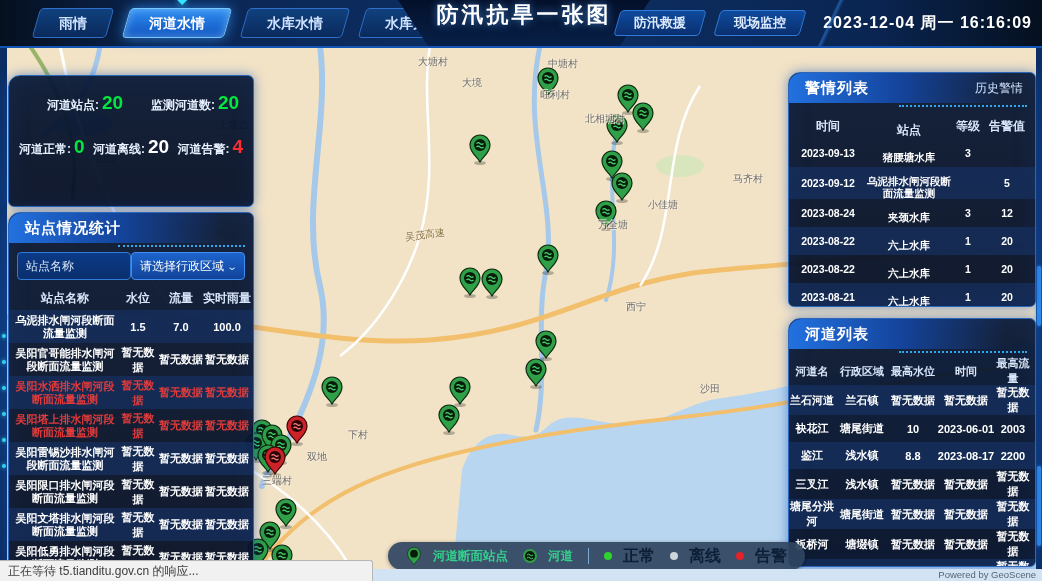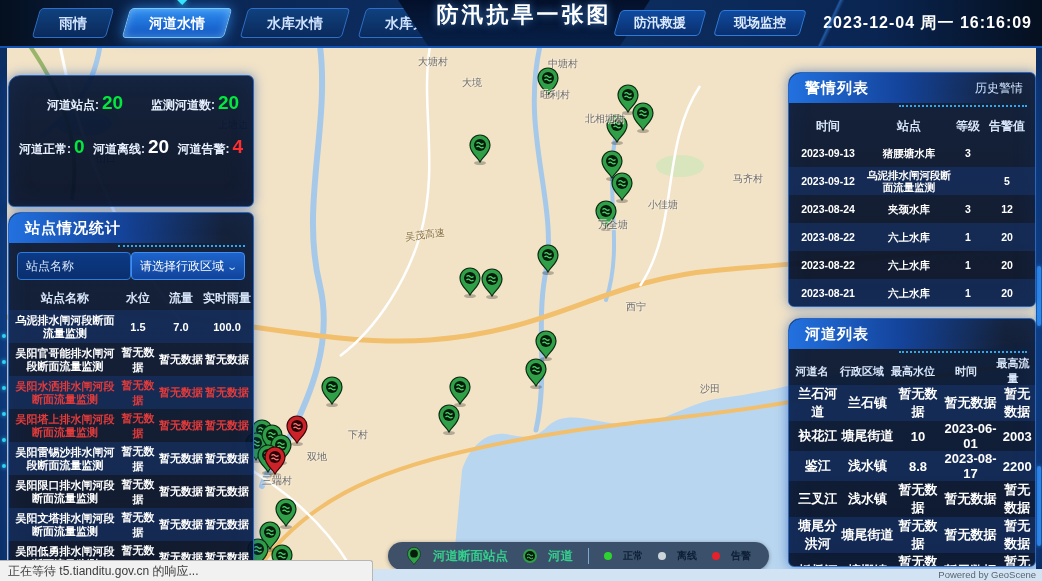--- a/index.html
+++ b/index.html
@@ -132,46 +132,46 @@
   .c-wl{width:42px;}
   .c-fl{width:44px;}
   .c-rn{width:48px;}
 
   
   #alarm-panel{left:788px;top:72px;width:246px;height:233px;}
   #alarm-table{padding-top:10px;}
   #alarm-table .t-head{height:26px;}
   #alarm-table .t-row{min-height:28px;font-size:10.5px;font-weight:bold;}
   .a-time{width:78px;}
-  .a-site{width:84px;line-height:12px;}
+  .a-site{width:84px;line-height:12px;margin-top:8px;}
   .a-lvl{width:34px;}
   .a-val{width:44px;}
 
   
   #river-panel{left:788px;top:318px;width:246px;height:247px;}
   #river-table{padding-top:8px;}
   #river-table .t-head{height:28px;font-size:11px;}
-  #river-table .t-row{min-height:27px;font-size:13px;font-weight:bold;padding-left:6px;}
+  #river-table .t-row{min-height:27px;font-size:11px;font-weight:bold;}
   .r-name{width:46px;}
   .r-region{width:54px;}
   .r-wl{width:48px;}
   .r-time{width:58px;}
   .r-fl{width:36px;}
 
   
   #legend{
     position:absolute;left:388px;top:542px;height:28px;z-index:40;
     background:rgba(47,68,95,.92);border-radius:14px;
     display:flex;align-items:center;padding:0 18px;gap:15px;
     box-shadow:0 1px 4px rgba(0,0,0,.35);
   }
   .leg-item{display:flex;align-items:center;gap:11px;white-space:nowrap;}
   .leg-label{color:#35d08c;font-size:12.5px;font-weight:bold;}
   .leg-divider{width:1px;height:16px;background:#7fa8d0;}
-  .status-label{color:#0d1f36;font-size:10px;font-weight:bold;}
+  .status-label{color:#0d1f36;font-size:16px;font-weight:bold;}
   .dot{width:8px;height:8px;border-radius:50%;display:inline-block;}
 
   
   #bottomstrip{position:absolute;left:0;bottom:0;width:1042px;height:12px;background:#d2e3f3;z-index:45;}
   #attribution{position:absolute;right:6px;bottom:1px;font-size:9.5px;color:#5a6572;z-index:50;}
   #statusbar{
     position:absolute;left:0;bottom:0;width:356px;height:20px;z-index:55;
     background:#f1f1f1;border:1px solid #b6b6b6;border-left:none;border-bottom:none;border-radius:0 3px 0 0;
     color:#3c3c3c;font-size:12px;line-height:20px;padding:0 8px;white-space:nowrap;overflow:hidden;
   }

